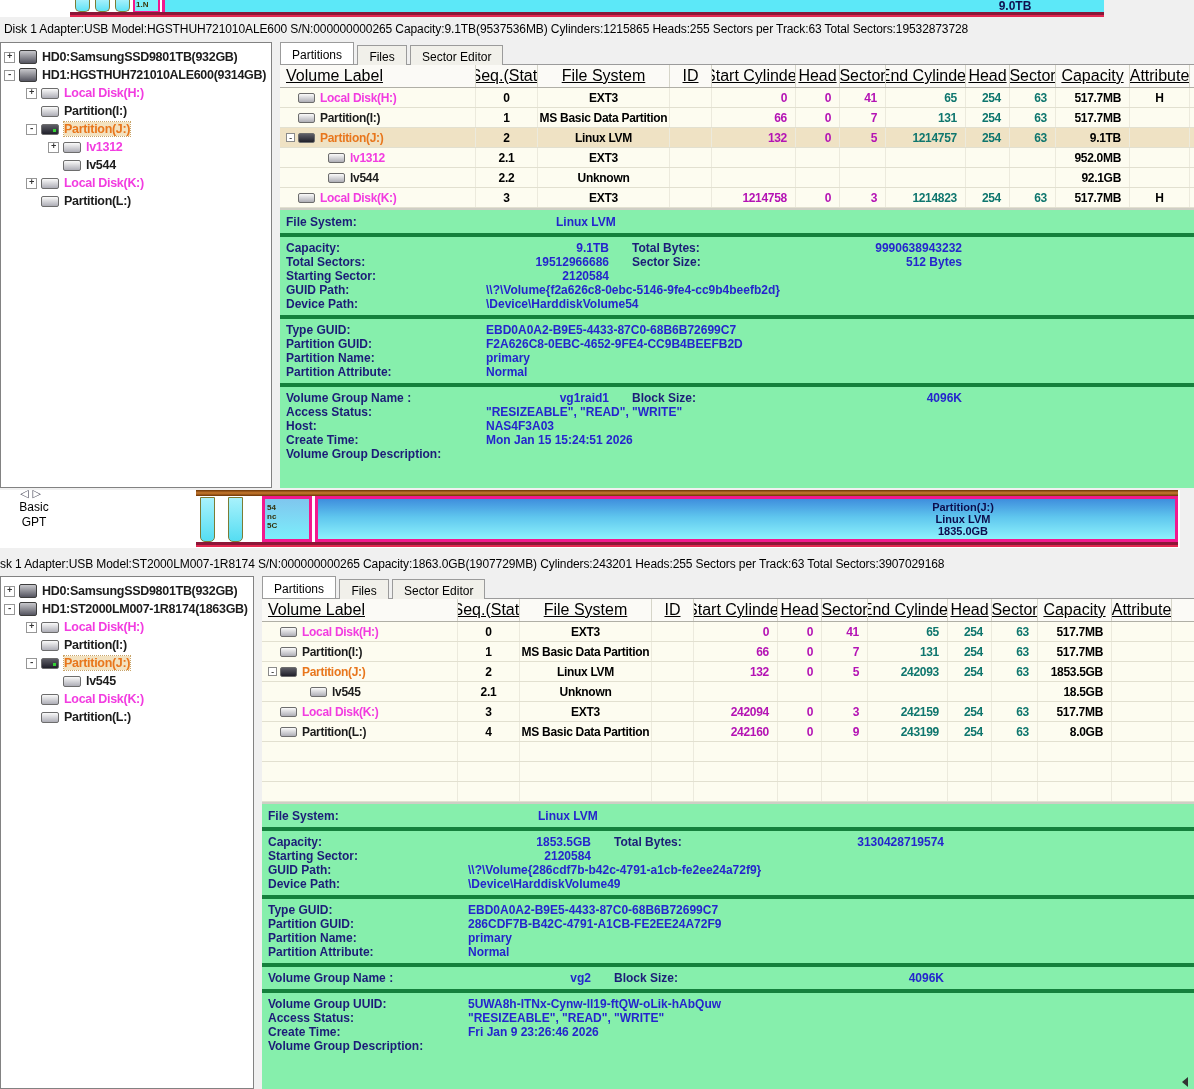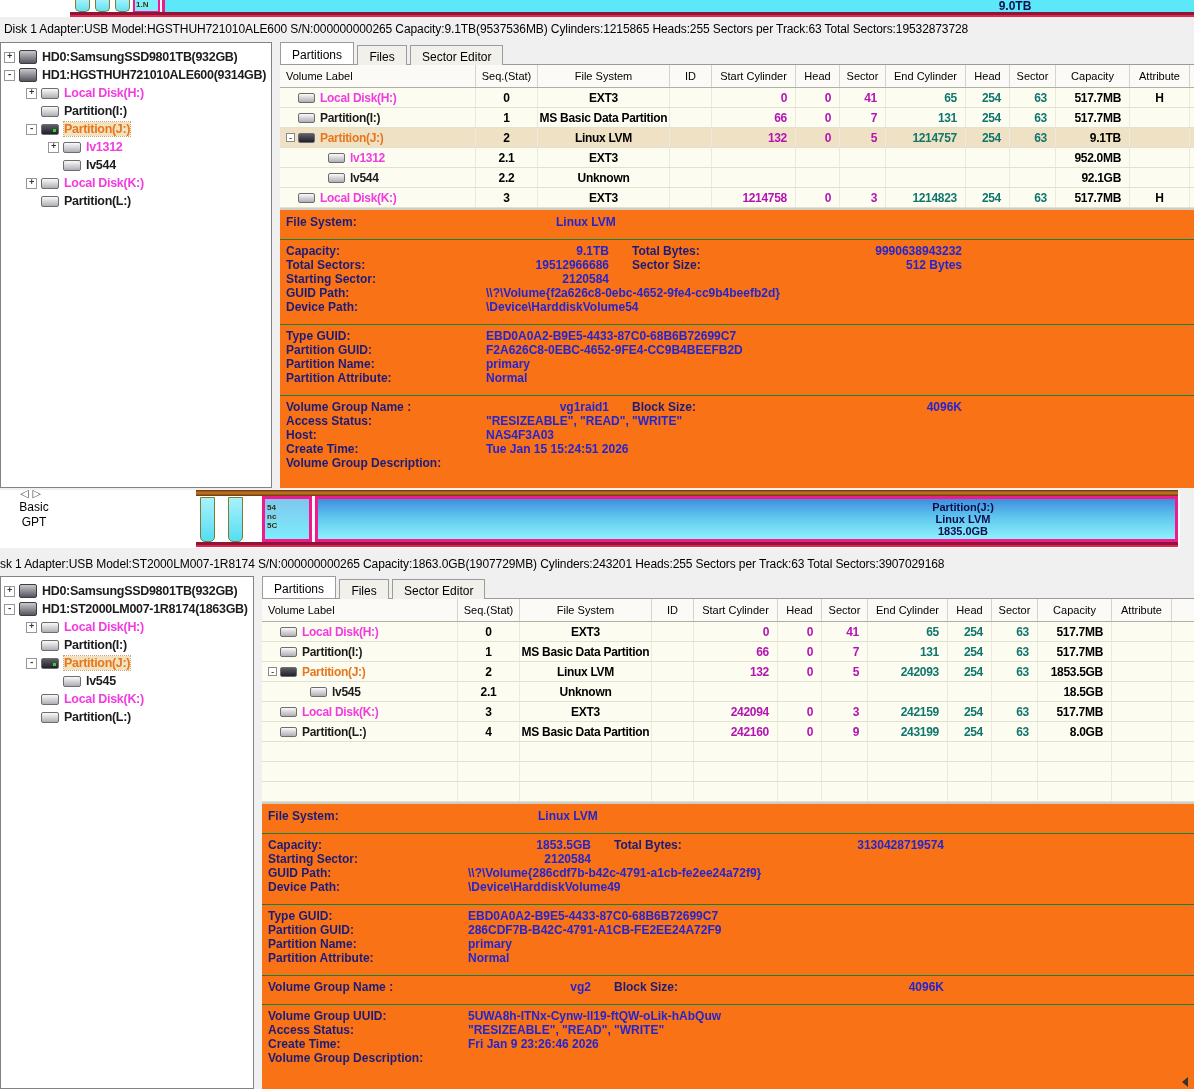--- a/index.html
+++ b/index.html
@@ -1,20 +1,20 @@
 <!DOCTYPE html>
 <html><head>
 <meta charset="utf-8">
 <style>
   * { box-sizing: border-box; margin: 0; padding: 0; }
   html,body { width:1194px; height:1089px; overflow:hidden; }
   body { background:#f0f0f0; font-family:"Liberation Sans","DejaVu Sans",sans-serif; font-size:12px; position:relative; }
 
   
-  #bar1 { position:absolute; left:0; top:0; width:1194px; height:17px; background:#fff; overflow:hidden; }
+  #bar1 { position:absolute; left:0; top:0; width:1104px; height:17px; background:#fff; overflow:hidden; }
   .miniblk { position:absolute; top:0; height:12px; width:15px; background:linear-gradient(#a5f0fb,#5fe2f5); border:1px solid #7c7c34; border-top:none; border-radius:0 0 5px 5px; }
   #bar1 .clipblk { position:absolute; left:133px; top:0; width:27px; height:13px; border:2px solid #f2188e; border-top:none; background:#7ceefb; font-size:8px; font-weight:bold; color:#3a3a10; overflow:hidden; line-height:9px; padding-left:1px; }
   #bar1 .bigbar { position:absolute; left:162px; top:0; right:0; height:13px; background:#5ce8f8; border-left:3px solid #f2188e; }
   #bar1 .caplabel { position:absolute; left:940px; top:-1px; width:150px; text-align:center; font-weight:bold; color:#101050; font-size:12px; }
   .fr-maroon { position:absolute; left:70px; right:0; height:3px; background:#8c1638; }
   .fr-red { position:absolute; left:70px; right:0; height:2px; background:#e22850; }
 
   
   .adline { position:absolute; left:0; width:1194px; height:20px; color:#000; display:flex; align-items:center; padding-left:4px; white-space:nowrap; letter-spacing:-0.1px; }
   #adline1 { top:19px; }
@@ -48,21 +48,21 @@
   #panel1 { left:280px; width:914px; height:446px; }
   #panel2 { left:262px; width:932px; height:513px; }
 
   
   .tabbar { height:22px; position:relative; }
   .tab { display:inline-block; height:22px; padding:4px 11px 0; border:1px solid #9b9b9b; border-bottom:none; background:#f1f0ea; font-size:12px; position:relative; top:2px; height:20px; cursor:default; }
   .tab.active { background:#fff; top:0; height:22px; padding-top:5px; }
 
   
   .thead { display:flex; height:24px; background:#fbfaf6; border-top:1px solid #9b9b9b; border-bottom:1px solid #b0afa6; }
-  .th { display:flex; align-items:center; justify-content:center; border-right:1px solid #d6d5c9; font-size:11px; white-space:nowrap; overflow:hidden; flex:none; }
+  .th { display:flex; align-items:center; justify-content:center; border-right:1px solid #d6d5c9; font-size:16px; white-space:nowrap; overflow:hidden; flex:none;text-decoration:underline; }
   .trow { display:flex; height:20px; background:#fdfcf0; border-bottom:1px solid #e2e0d0; cursor:default; }
   .trow.sel { background:#efe2c4; }
   .c { display:flex; align-items:center; justify-content:center; border-right:1px solid #eceadd; font-size:12px; font-weight:600; letter-spacing:-0.3px; white-space:nowrap; overflow:hidden; flex:none; }
   .c0 { width:196px; justify-content:flex-start; padding-left:6px; }
   .c1 { width:62px; } .c2 { width:132px; } .c3 { width:42px; }
   .c4 { width:84px; } .c5 { width:44px; } .c6 { width:46px; }
   .c7 { width:80px; } .c8 { width:44px; } .c9 { width:46px; }
   .c10 { width:74px; } .c11 { width:60px; }
   .cfill { flex:1; border-right:none; }
   .c.c4,.c.c5,.c.c6 { color:#b413b4; justify-content:flex-end; padding-right:8px; }
@@ -72,25 +72,25 @@
   .trow.hasexp .rexp { visibility:visible; }
   .trow.child .c0 { padding-left:36px; }
   .ricon { width:17px; height:10px; margin-right:5px; background:linear-gradient(#fafafa,#aeaeb6); border:1px solid #6d6d6d; border-radius:2px; flex:none; }
   .trow.icd .ricon { background:linear-gradient(#5e5e66,#20202a); }
   .trow .rlabel { font-weight:bold; }
   .trow.cm .rlabel { color:#f23ce0; }
   .trow.co .rlabel { color:#e8761c; }
   .trow.ck .rlabel { color:#1c1c1c; }
 
   
-  .details { background:#f97316; border-top:2px solid #cfcec5; padding:5px 0 0; overflow:hidden; }
+  .details { background:#86efac; border-top:2px solid #cfcec5; padding:5px 0 0; overflow:hidden; }
   #panel1 .details { height:280px; }
   #panel2 .details { height:287px; }
   .drow { font-size:12px; line-height:14px; white-space:nowrap; }
-  .drow.sep { border-top:1px solid #15803d; margin-top:10px; padding-top:4px; }
+  .drow.sep { border-top:4px solid #15803d; margin-top:4px; padding-top:4px; }
   .dl, .dl2 { color:#1c1c78; font-weight:700; }
   .dv, .dv2 { color:#2525cd; font-weight:700; }
   .dl { display:inline-block; width:206px; padding-left:6px; vertical-align:top; }
   .dv.num { display:inline-block; width:123px; text-align:right; }
   .dv.fsv { margin-left:70px; }
   .dl2 { display:inline-block; width:130px; margin-left:23px; }
   .dv2 { display:inline-block; width:200px; text-align:right; }
 
   
   #bar2 { position:absolute; left:0; top:490px; width:1194px; height:58px; background:#fff; overflow:hidden; }
@@ -351,21 +351,21 @@
 
         <div class="drow">
           <span class="dl">Total Sectors:</span><span class="dv num">19512966686</span><span class="dl2">Sector Size:</span><span class="dv2">512 Bytes</span>
         </div>
 
         <div class="drow">
           <span class="dl">Starting Sector:</span><span class="dv num">2120584</span><span class="dl2"></span><span class="dv2"></span>
         </div>
 
         <div class="drow">
-          <span class="dl">GUID Path:</span><span class="dv path">\\?\Volume{f2a626c8-0ebc-4652-9fe4-cc9b4beefb2d}</span><span class="dl2"></span><span class="dv2"></span>
+          <span class="dl">GUID Path:</span><span class="dv path">\\?\Volume{f2a626c8-0ebc-5146-9fe4-cc9b4beefb2d}</span><span class="dl2"></span><span class="dv2"></span>
         </div>
 
         <div class="drow">
           <span class="dl">Device Path:</span><span class="dv path">\Device\HarddiskVolume54</span><span class="dl2"></span><span class="dv2"></span>
         </div>
 
         <div class="drow sep">
           <span class="dl">Type GUID:</span><span class="dv path">EBD0A0A2-B9E5-4433-87C0-68B6B72699C7</span><span class="dl2"></span><span class="dv2"></span>
         </div>
 
@@ -388,21 +388,21 @@
 
         <div class="drow">
           <span class="dl">Access Status:</span><span class="dv path">"RESIZEABLE", "READ", "WRITE"</span><span class="dl2"></span><span class="dv2"></span>
         </div>
 
         <div class="drow">
           <span class="dl">Host:</span><span class="dv path">NAS4F3A03</span><span class="dl2"></span><span class="dv2"></span>
         </div>
 
         <div class="drow">
-          <span class="dl">Create Time:</span><span class="dv path">Tue Jan 15 15:24:51 2026</span><span class="dl2"></span><span class="dv2"></span>
+          <span class="dl">Create Time:</span><span class="dv path">Mon Jan 15 15:24:51 2026</span><span class="dl2"></span><span class="dv2"></span>
         </div>
 
         <div class="drow">
           <span class="dl">Volume Group Description:</span><span class="dv path"></span><span class="dl2"></span><span class="dv2"></span>
         </div>
       </div>
   </div>
 </div>
 
 <div id="bar2">

